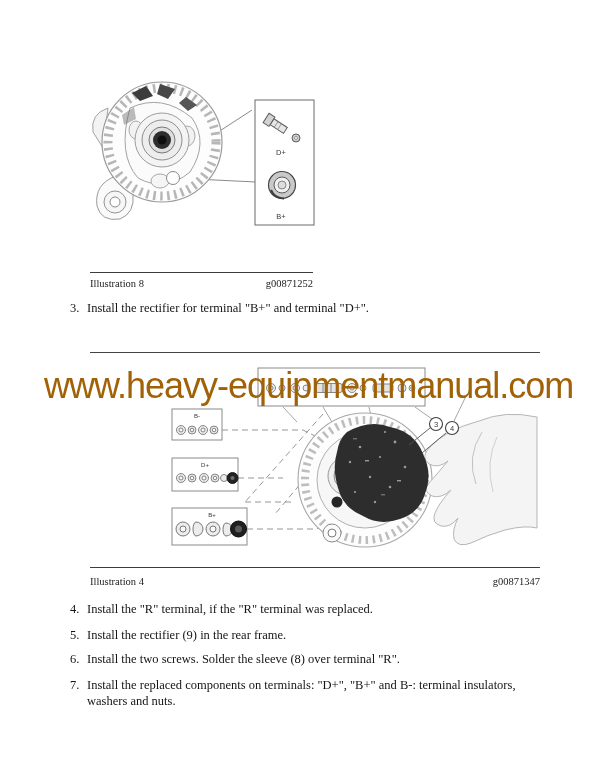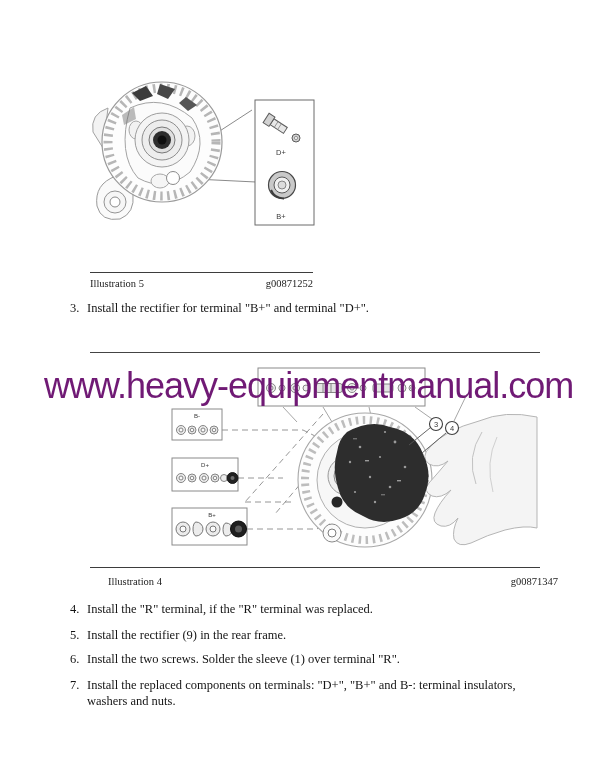--- a/index.html
+++ b/index.html
@@ -71,32 +71,32 @@
         <circle cx="212" cy="105" r="8" fill="#f1f1f1" stroke="#5a5a5a" stroke-width="1"></circle>
         <circle cx="212" cy="105" r="4" fill="#dddddd" stroke="#6e6e6e" stroke-width="0.8"></circle>
         <path d="M 201,110 A 13.5 13.5 0 0 0 214,118.4" fill="none" stroke="#3c3c3c" stroke-width="2"></path>
       </g>
       <text x="211" y="139" font-size="7.5" text-anchor="middle">B+</text>
     </g>
   </svg>
 
   <div class="cap-rule" style="left:90px;top:272px;width:223px;"></div>
   <div class="cap-row" style="left:90px;top:278px;width:223px;">
-    <span>Illustration 5</span>
+    <span>Illustration 8</span>
     <span>g00871252</span>
   </div>
 
   <div class="step" style="left:70px;top:300px;width:462px;">
     <span class="step-num">3.</span>
     <span class="step-text">Install the rectifier for terminal "B+" and terminal "D+".</span>
   </div>
 
   <div class="divider" style="left:90px;top:352px;width:450px;"></div>
 
-  <div class="watermark" style="color:#701a75;text-align:right;">www.heavy-equipmentmanual.com</div>
+  <div class="watermark" style="color:#a16207;text-align:right;">www.heavy-equipmentmanual.com</div>
 
   <svg class="fig-svg" style="left:85px;top:362px;" width="460" height="205" viewBox="0 0 460 205">
 
     <g stroke="#8a8a8a" stroke-width="0.9" fill="none" stroke-dasharray="6 4">
       <path d="M 137,68 H 218 L 256,87"></path>
       <path d="M 153,116 H 198"></path>
       <path d="M 162,167 H 232 L 260,144"></path>
       <path d="M 238,52 L 160,140"></path>
       <path d="M 266,62 L 190,152"></path>
       <path d="M 160,140 H 208"></path>
@@ -223,35 +223,35 @@
       <line x1="345" y1="66" x2="324" y2="83" stroke="#555555" stroke-width="0.9"></line>
       <line x1="361" y1="71" x2="337" y2="91" stroke="#555555" stroke-width="0.9"></line>
       <circle cx="351" cy="62" r="6.5" fill="#ffffff" stroke="#3f3f3f" stroke-width="1.1"></circle>
       <text x="351" y="65" font-size="7.5" text-anchor="middle" fill="#222">3</text>
       <circle cx="367" cy="66" r="6.5" fill="#ffffff" stroke="#3f3f3f" stroke-width="1.1"></circle>
       <text x="367" y="69" font-size="7.5" text-anchor="middle" fill="#222">4</text>
     </g>
   </svg>
 
   <div class="cap-rule" style="left:90px;top:567px;width:450px;"></div>
-  <div class="cap-row" style="left:108px;top:576px;width:450px;">
+  <div class="cap-row" style="left:90px;top:576px;width:450px;">
     <span>Illustration 4</span>
     <span>g00871347</span>
   </div>
 
   <div class="step" style="left:70px;top:601px;width:462px;">
     <span class="step-num">4.</span>
     <span class="step-text">Install the "R" terminal, if the "R" terminal was replaced.</span>
   </div>
   <div class="step" style="left:70px;top:627px;width:462px;">
     <span class="step-num">5.</span>
     <span class="step-text">Install the rectifier (9) in the rear frame.</span>
   </div>
   <div class="step" style="left:70px;top:651px;width:462px;">
     <span class="step-num">6.</span>
-    <span class="step-text">Install the two screws. Solder the sleeve (1) over terminal "R".</span>
+    <span class="step-text">Install the two screws. Solder the sleeve (8) over terminal "R".</span>
   </div>
   <div class="step" style="left:70px;top:677px;width:462px;">
     <span class="step-num">7.</span>
     <span class="step-text">Install the replaced components on terminals: "D+", "B+" and B-: terminal insulators, washers and nuts.</span>
   </div>
 
 </div>
 
 </body></html>

